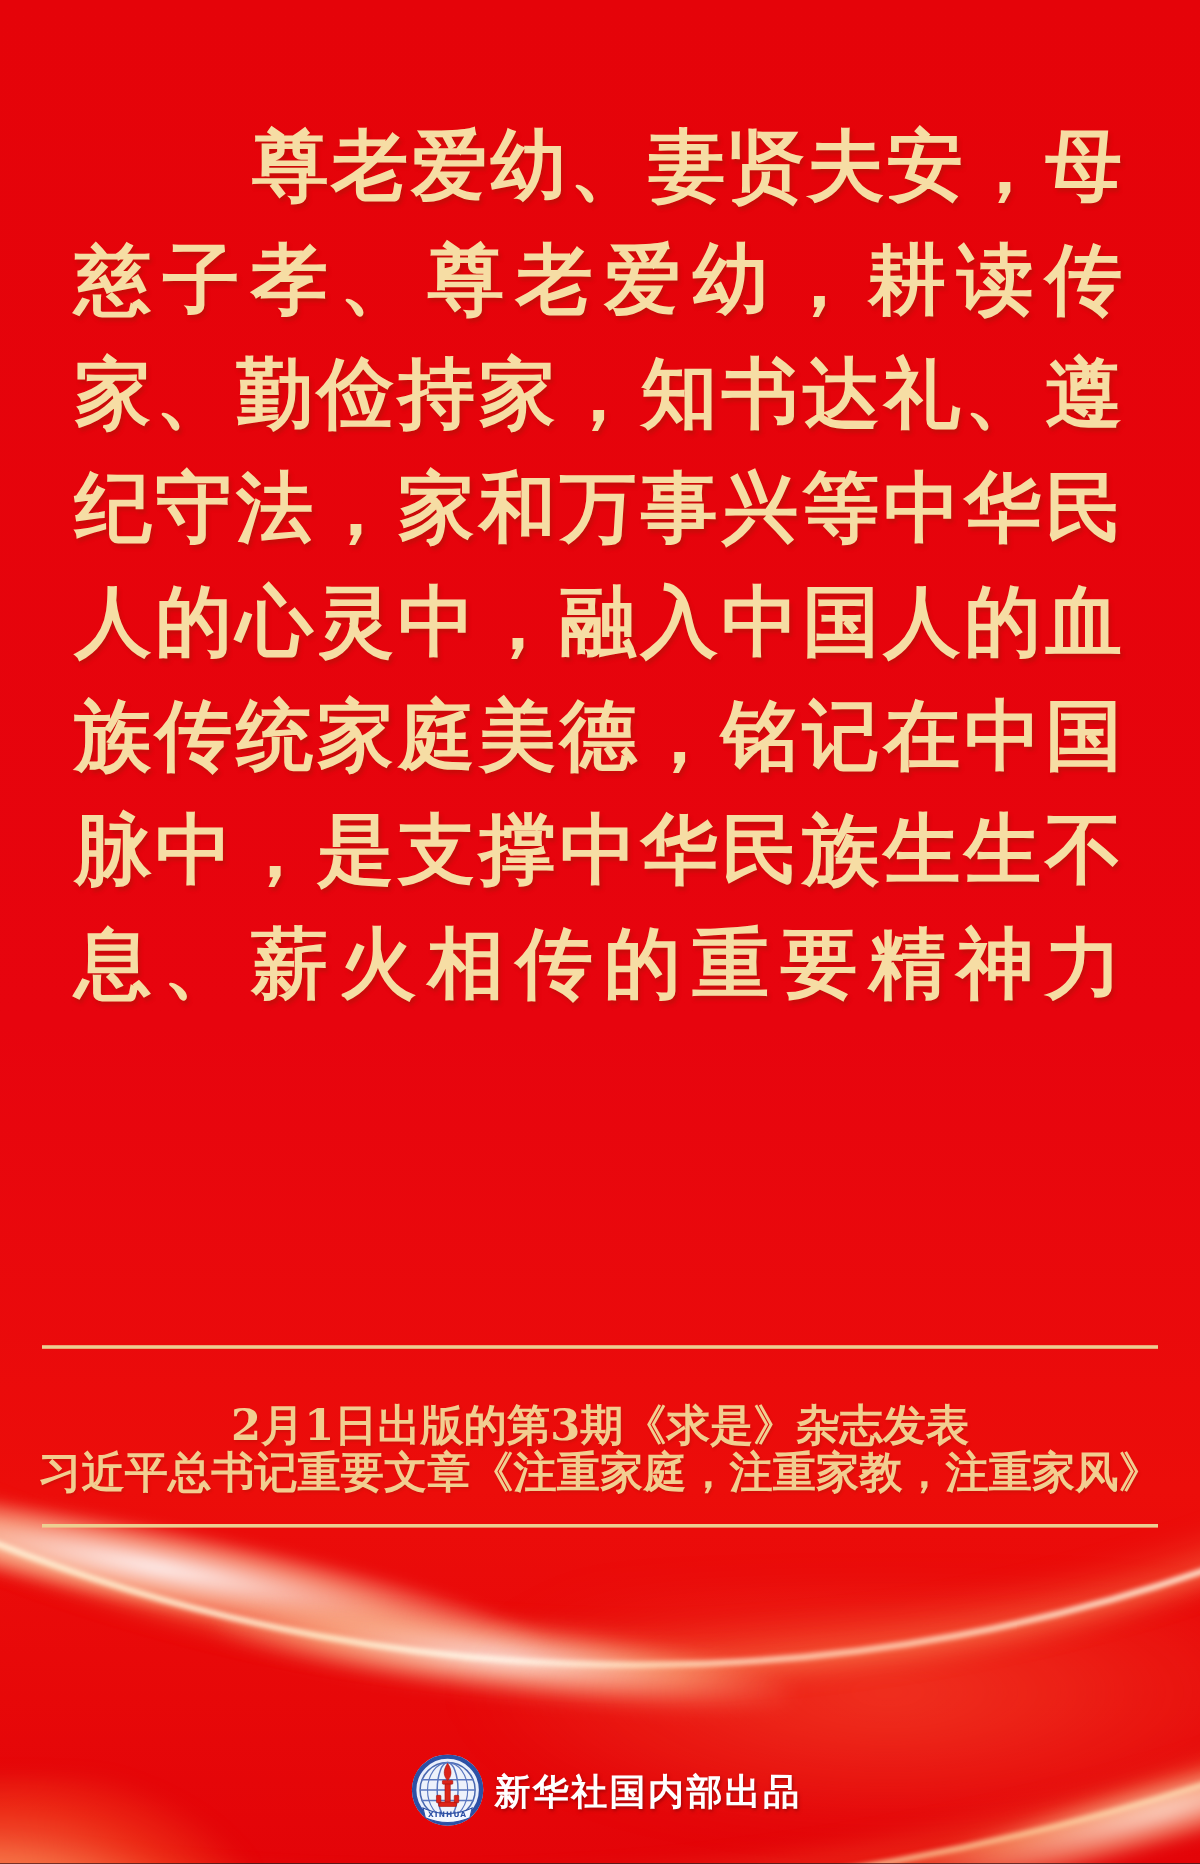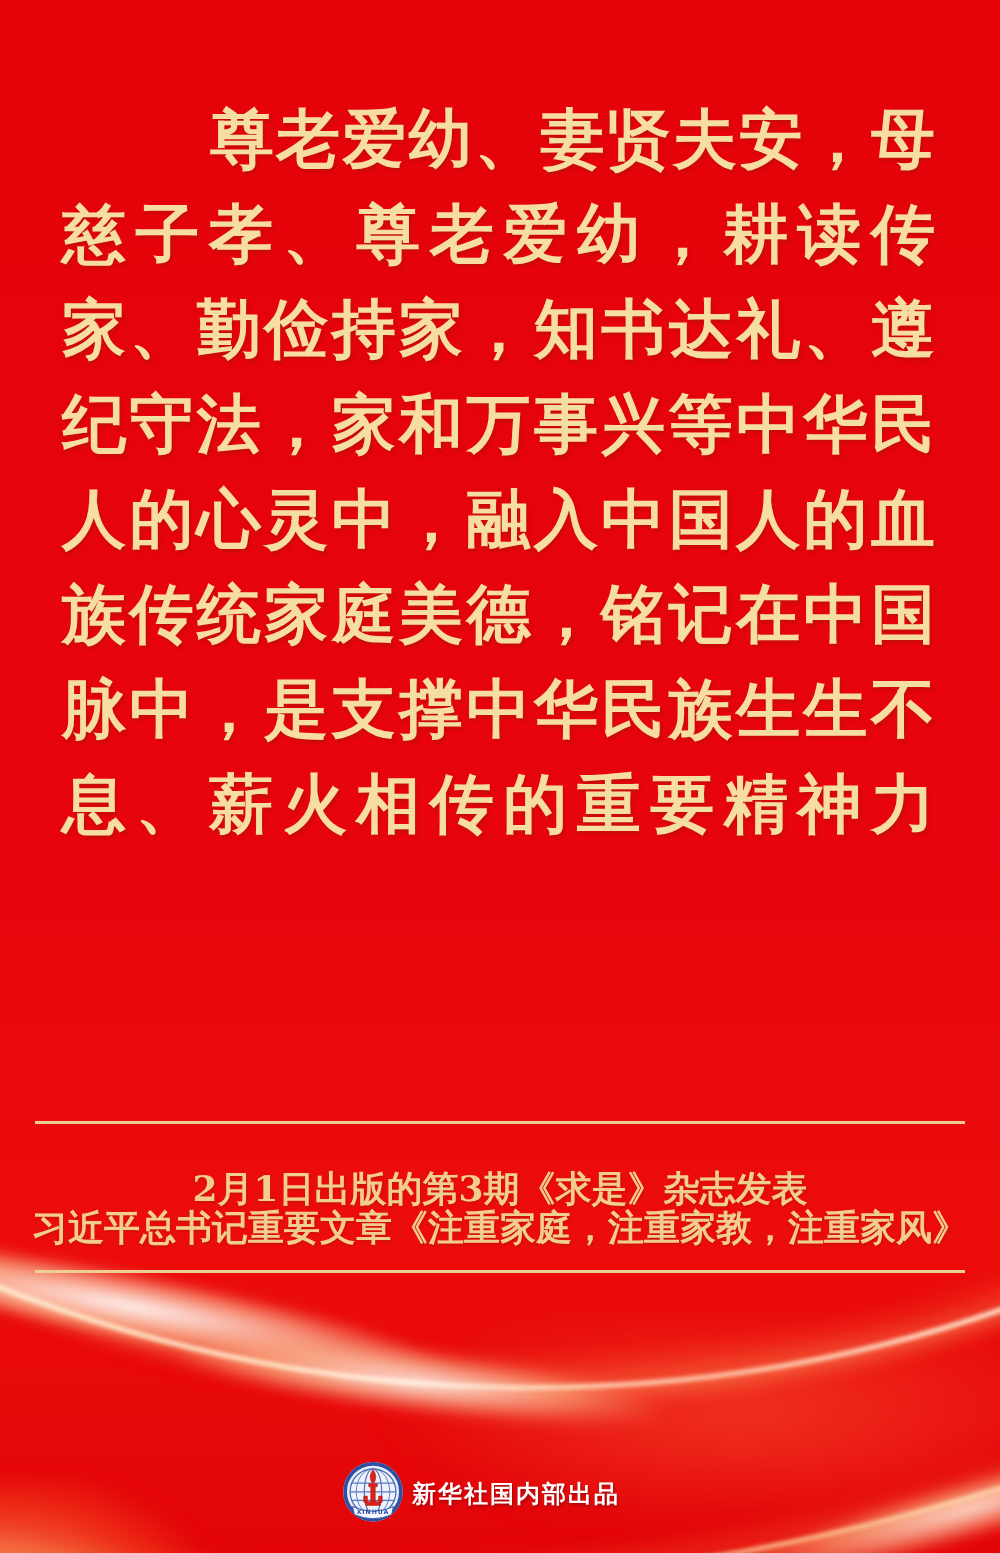--- a/index.html
+++ b/index.html
@@ -114,21 +114,21 @@
     color: var(--attribution-gold, #f2cd90);
     text-shadow: 1px 2px 2px rgba(150,25,5,0.3);
   }
   .attribution-line1 { top: 1150px; margin-top: 17px; }
   .attribution-line2 { top: 1206px; }
   .footer-logo { left: 342px; top: 1462px; width: 62px; height: 62px; }
   .footer-text {
     left: 412px; top: 1477px;
     font-family: "DejaVu Sans", "Liberation Sans", sans-serif;
     font-weight: 600;
-    font-size: 24px;
+    font-size: 30px;
     line-height: 34px;
     letter-spacing: 2px;
     color: var(--footer-white, #ffffff);
     text-shadow: 1px 2px 3px rgba(110,0,5,0.55);
     white-space: nowrap;
   }
 </style>
 </head>
 <body>
 

